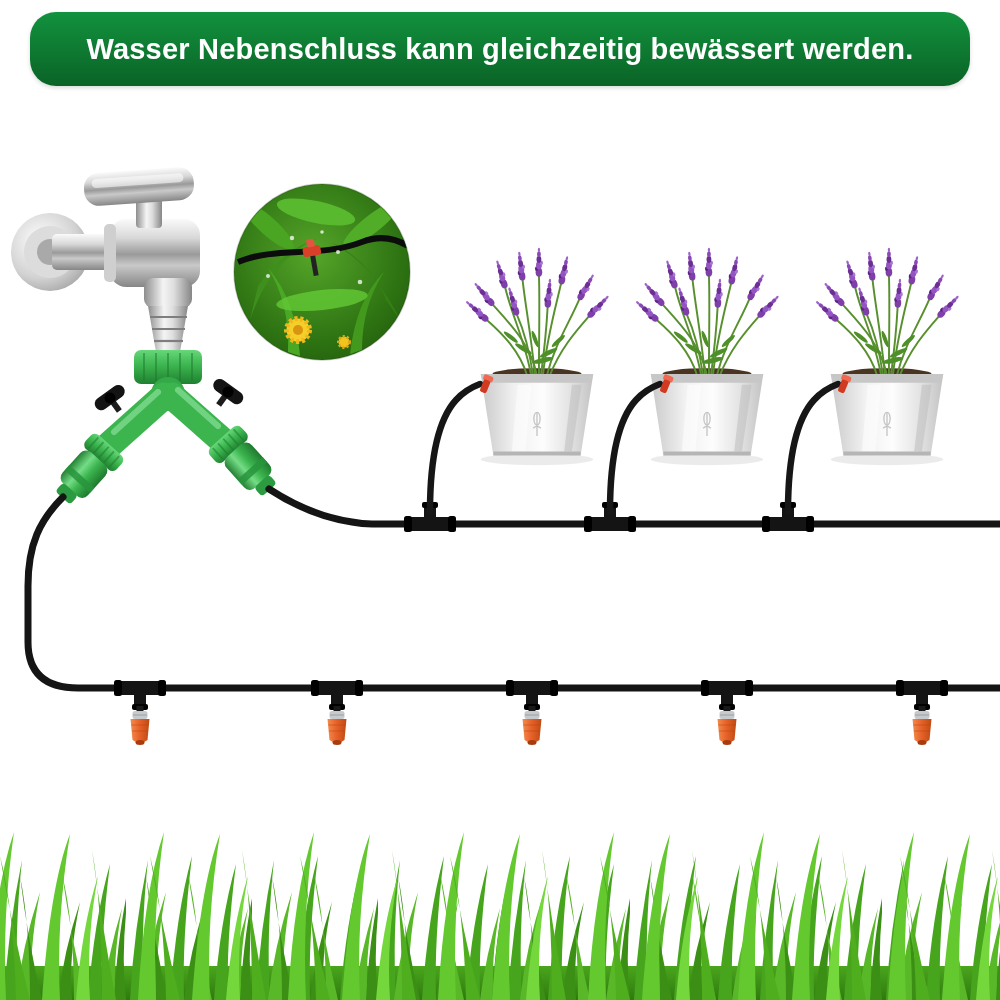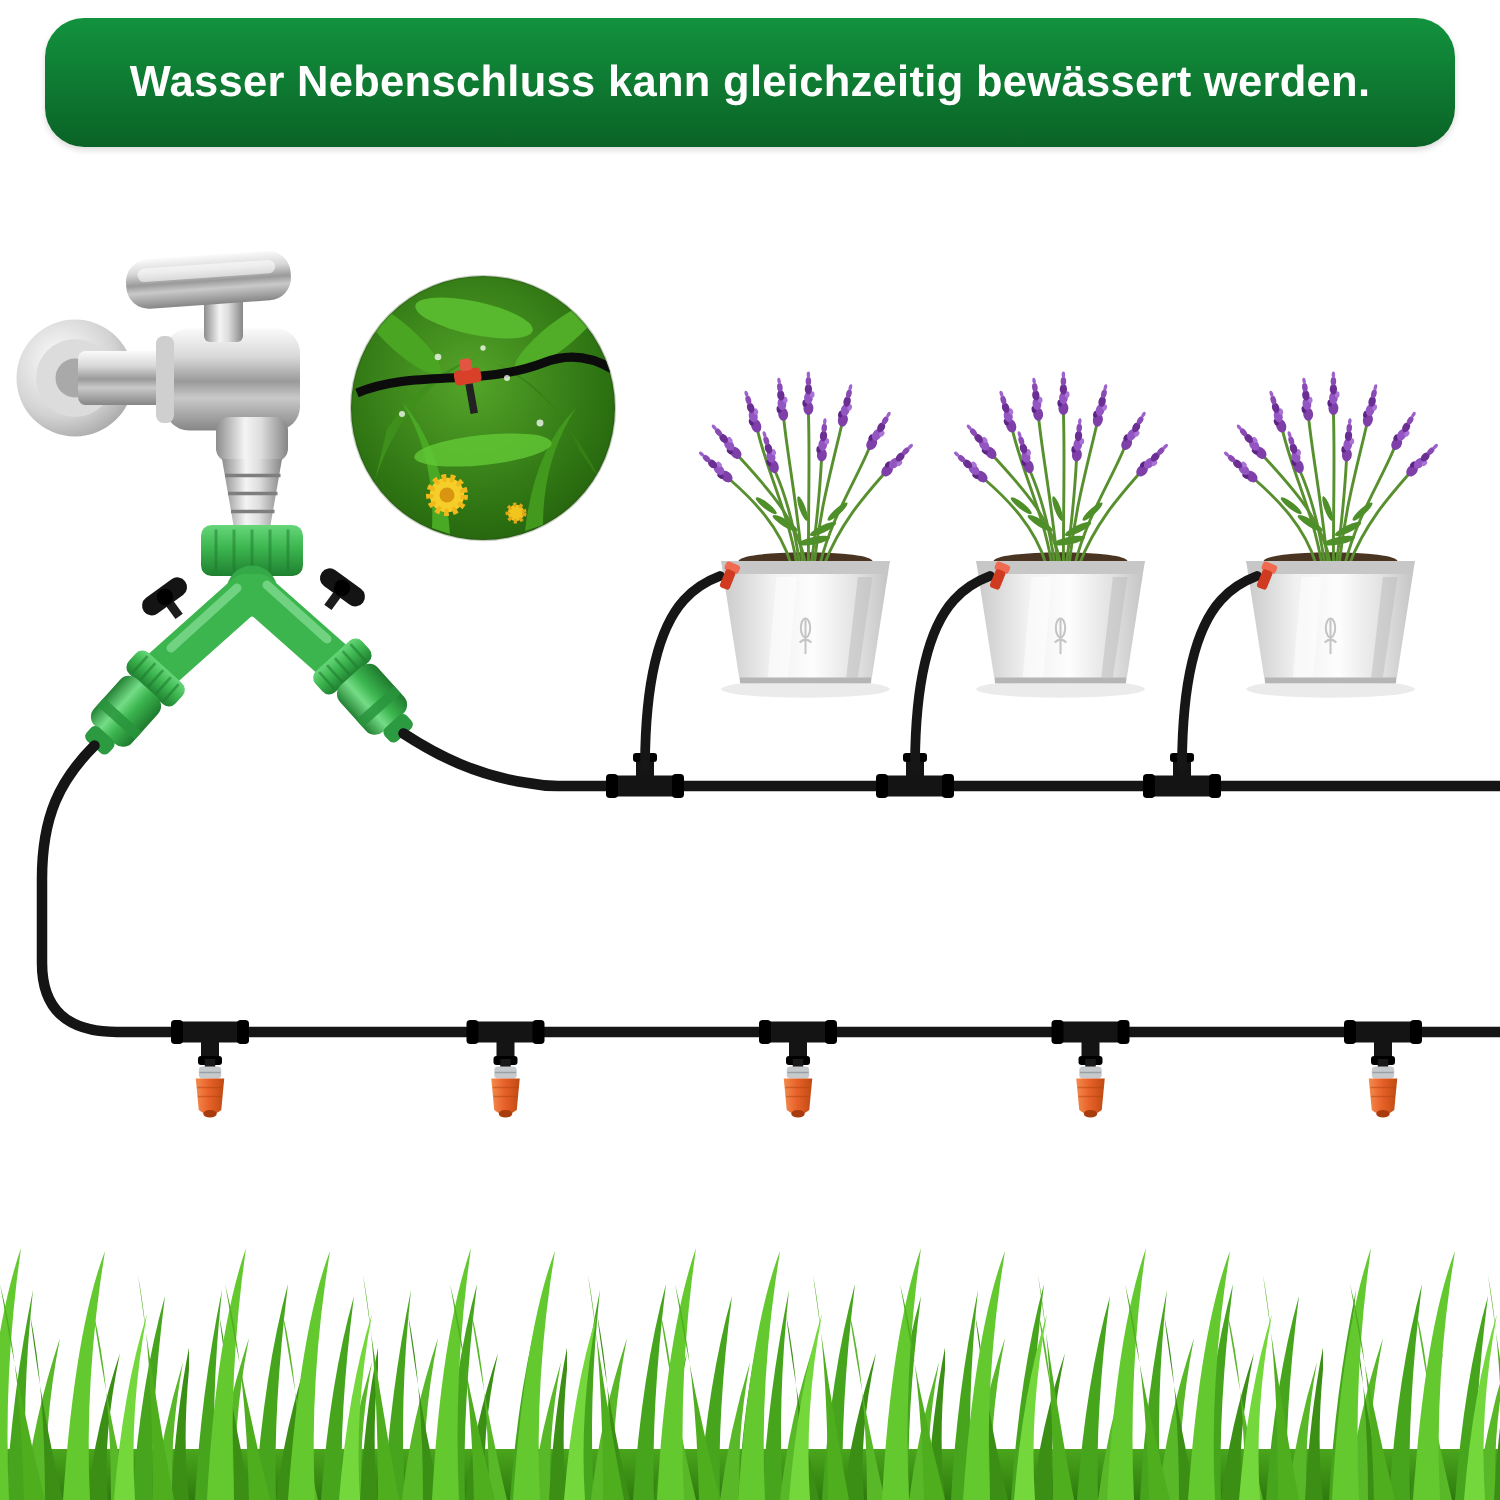--- a/index.html
+++ b/index.html
@@ -1,21 +1,21 @@
 <!DOCTYPE html>
 <html style="--banner-top: #12923e; --banner-bottom: #0a6326; --text-white: #ffffff; --splitter-green: #3cb54f; --tubing-black: #151515; --nozzle-orange: #e8622a; --lavender-purple: #8a4fb0; --grass-green: #57bd28; --chrome-silver: #c9c9c9; --pot-white: #f2f2f2;"><head>
 <meta charset="utf-8">
 <style>
   html,body{margin:0;padding:0;background:#ffffff;}
   .stage{
     position:relative;width:1000px;height:1000px;background:#ffffff;overflow:hidden;
     font-family:"Liberation Sans",sans-serif;
   }
   .banner{
-    position:absolute;left:30px;top:12px;width:940px;height:86px;
+    position:absolute;left:30px;top:12px;width:940px;height:74px;
     border-radius:26px;
     background:linear-gradient(180deg,var(--banner-top,#12923e),var(--banner-bottom,#0a6326));
     display:flex;align-items:center;justify-content:center;
     box-shadow:0 2px 4px rgba(0,0,0,0.15);
     z-index:2;
   }
   .banner span{
     color:var(--text-white,#ffffff);font-weight:bold;font-size:29px;letter-spacing:0.2px;
     white-space:nowrap;
   }

